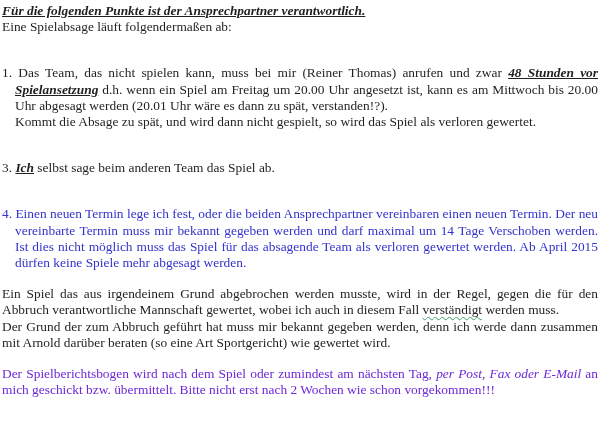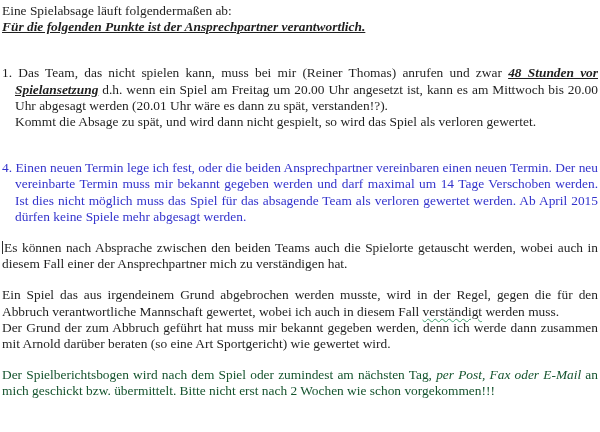--- a/index.html
+++ b/index.html
@@ -46,20 +46,20 @@
     background: #2a2a2a;
     vertical-align: -2px;
     margin-right: 1px;
   }
   .num { }
 </style>
 </head>
 <body>
 
 <div class="doc">
+  <p class="block"><span class="b i u">Für die folgenden Punkte ist der Ansprechpartner verantwortlich.</span></p>
   <p class="block"><span class="">Eine Spielabsage läuft folgendermaßen ab:</span></p>
-  <p class="block"><span class="b i u">Für die folgenden Punkte ist der Ansprechpartner verantwortlich.</span></p>
   <p class="block hang"><span class="num">1. </span><span class="">Das Team, das nicht spielen kann, muss bei mir (Reiner Thomas) anrufen und zwar </span><span class="b i u">48 Stunden vor Spielansetzung</span><span class=""> d.h. wenn ein Spiel am Freitag um 20.00 Uhr angesetzt ist, kann es am Mittwoch bis 20.00 Uhr abgesagt werden (20.01 Uhr wäre es dann zu spät, verstanden!?).</span><br><span class="">Kommt die Absage zu spät, und wird dann nicht gespielt, so wird das Spiel als verloren gewertet.</span></p>
+  <p class="block hang"><span class="num">3. </span><span class="b i u">Ich</span><span class=""> selbst sage beim anderen Team das Spiel ab.</span></p>
   <p class="block hang" style="color: rgb(51, 51, 204);"><span class="num">4. </span><span class="">Einen neuen Termin lege ich fest, oder die beiden Ansprechpartner vereinbaren einen neuen Termin. Der neu vereinbarte Termin muss mir bekannt gegeben werden und darf maximal um 14 Tage Verschoben werden. Ist dies nicht möglich muss das Spiel für das absagende Team als verloren gewertet werden. Ab April 2015 dürfen keine Spiele mehr abgesagt werden.</span></p>
-  <p class="block gap"><span class="caret"></span><span class="">Es können nach Absprache zwischen den beiden Teams auch die Spielorte getauscht werden, wobei auch in diesem Fall einer der Ansprechpartner mich zu verständigen hat.</span></p>
   <p class="block gap"><span class="">Ein Spiel das aus irgendeinem Grund abgebrochen werden musste, wird in der Regel, gegen die für den Abbruch verantwortliche Mannschaft gewertet, wobei ich auch in diesem Fall </span><span class="wavy">verständigt</span><span class=""> werden muss.</span><br><span class="">Der Grund der zum Abbruch geführt hat muss mir bekannt gegeben werden, denn ich werde dann zusammen mit Arnold darüber beraten (so eine Art Sportgericht) wie gewertet wird.</span></p>
-  <p class="block gap" style="color: #14532d;"><span class="">Der Spielberichtsbogen wird nach dem Spiel oder zumindest am nächsten Tag,  </span><span class="i">per Post, Fax oder E-Mail</span><span class=""> an mich geschickt bzw. übermittelt. Bitte nicht erst nach 2 Wochen wie schon vorgekommen!!!</span></p>
+  <p class="block gap" style="color: #6d28d9;"><span class="">Der Spielberichtsbogen wird nach dem Spiel oder zumindest am nächsten Tag,  </span><span class="i">per Post, Fax oder E-Mail</span><span class=""> an mich geschickt bzw. übermittelt. Bitte nicht erst nach 2 Wochen wie schon vorgekommen!!!</span></p>
 </div>
 
 </body></html>

